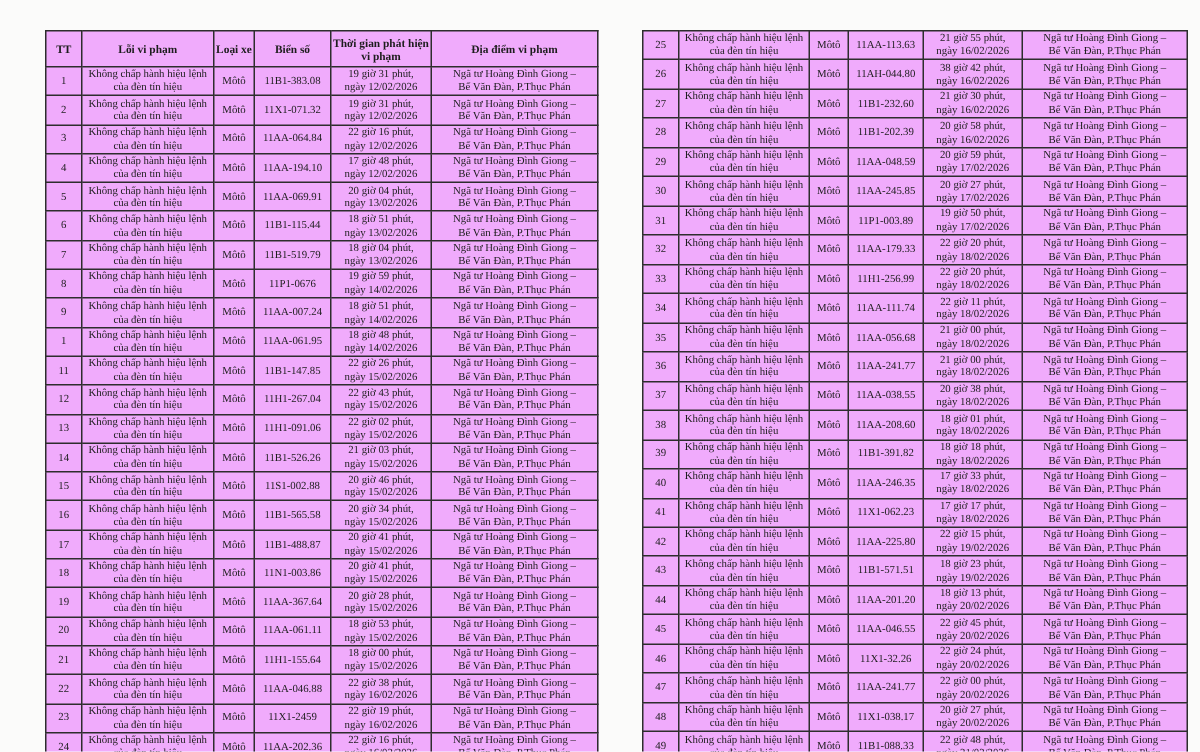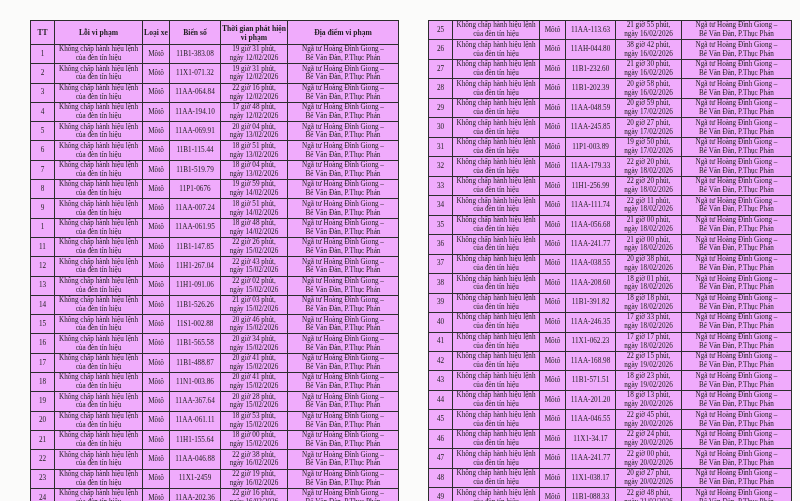--- a/index.html
+++ b/index.html
@@ -665,21 +665,21 @@
           </td>
           <td>
             <span class="ln">Ngã tư Hoàng Đình Giong –</span>
             <span class="ln">Bế Văn Đàn, P.Thục Phán</span>
           </td>
         </tr>
         <tr>
           <td>42</td>
           <td>Không chấp hành hiệu lệnh của đèn tín hiệu</td>
           <td>Môtô</td>
-          <td>11AA-168.98</td>
+          <td>11AA-225.80</td>
           <td>
             <span class="ln">22 giờ 15 phút,</span>
             <span class="ln">ngày 19/02/2026</span>
           </td>
           <td>
             <span class="ln">Ngã tư Hoàng Đình Giong –</span>
             <span class="ln">Bế Văn Đàn, P.Thục Phán</span>
           </td>
         </tr>
         <tr>
@@ -721,21 +721,21 @@
           </td>
           <td>
             <span class="ln">Ngã tư Hoàng Đình Giong –</span>
             <span class="ln">Bế Văn Đàn, P.Thục Phán</span>
           </td>
         </tr>
         <tr>
           <td>46</td>
           <td>Không chấp hành hiệu lệnh của đèn tín hiệu</td>
           <td>Môtô</td>
-          <td>11X1-34.17</td>
+          <td>11X1-32.26</td>
           <td>
             <span class="ln">22 giờ 24 phút,</span>
             <span class="ln">ngày 20/02/2026</span>
           </td>
           <td>
             <span class="ln">Ngã tư Hoàng Đình Giong –</span>
             <span class="ln">Bế Văn Đàn, P.Thục Phán</span>
           </td>
         </tr>
         <tr>

